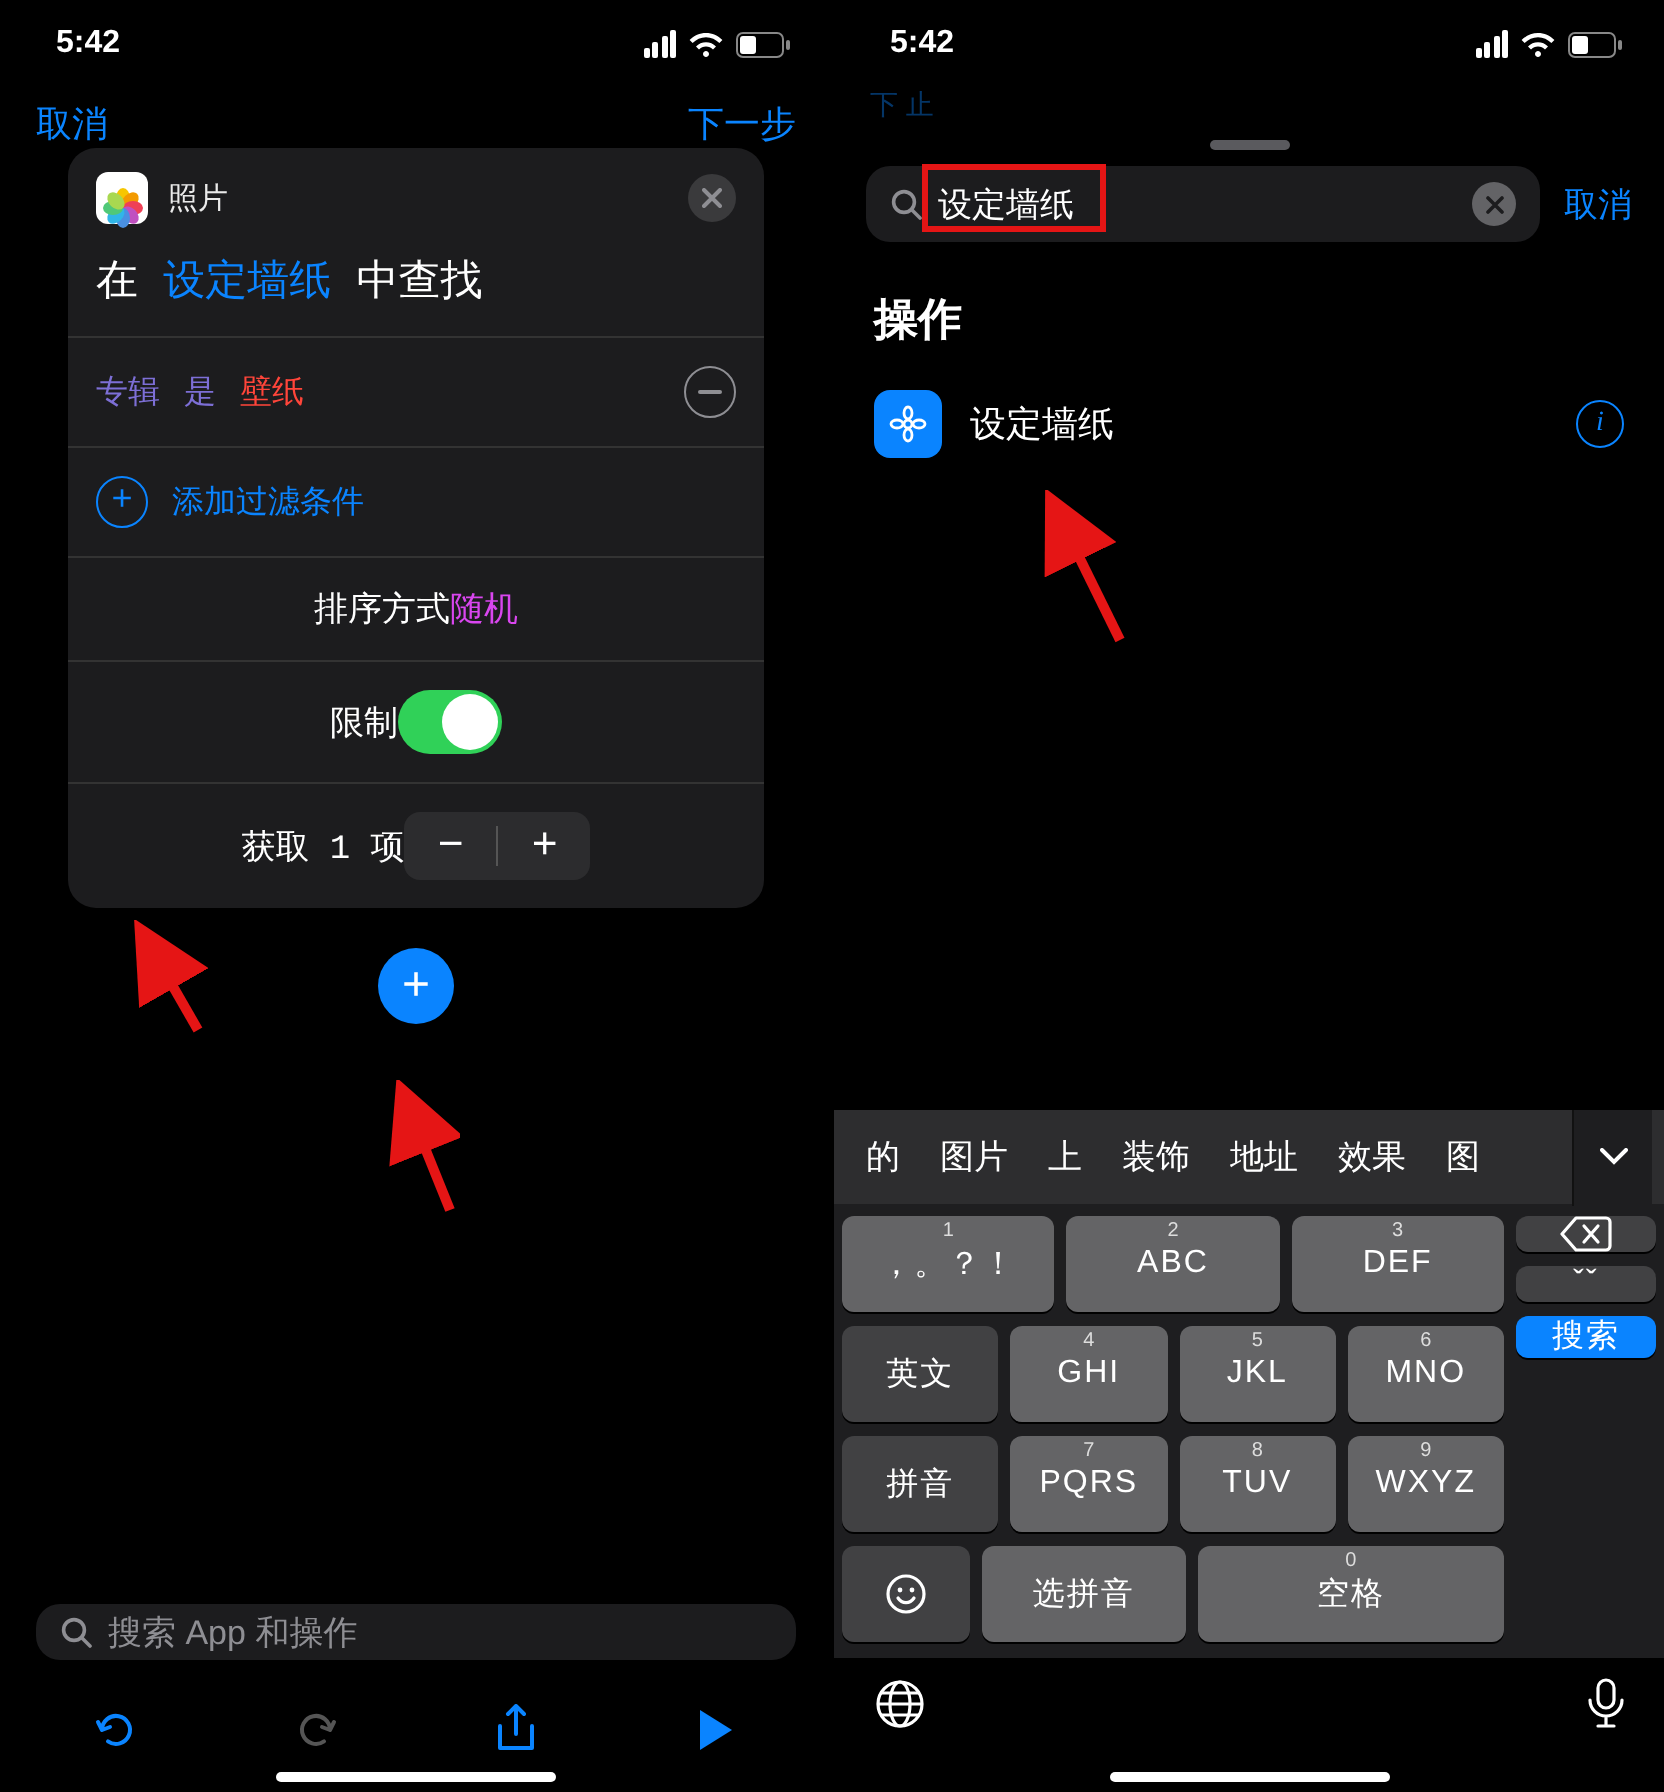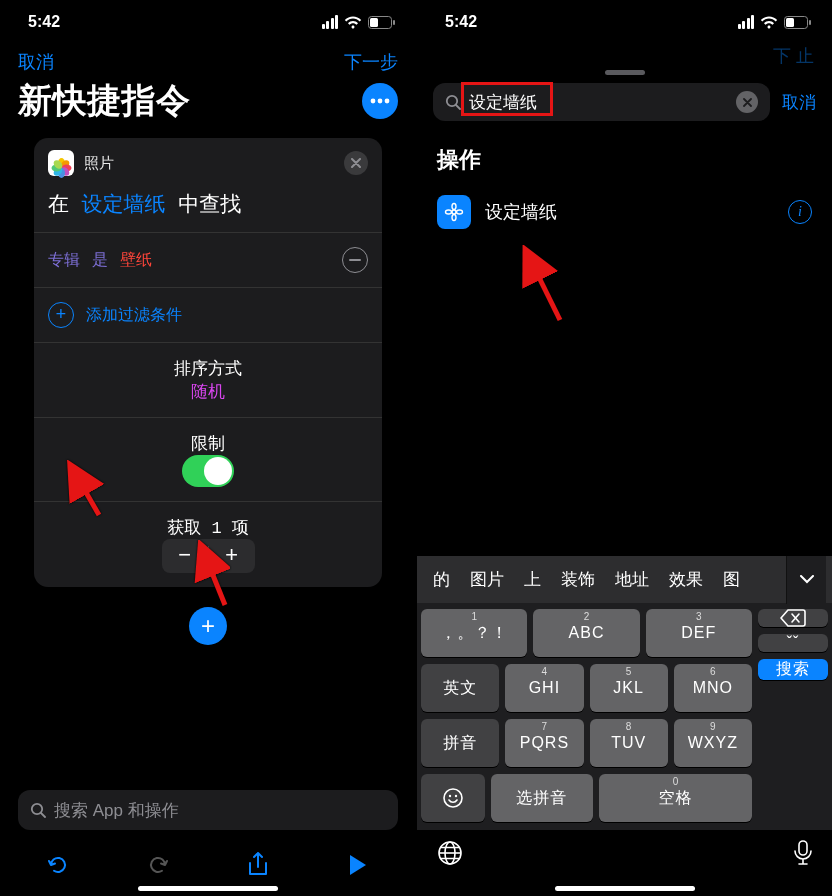--- a/index.html
+++ b/index.html
@@ -92,21 +92,21 @@
   }
   .addfilter{
     display:flex;align-items:center;gap:12px;padding:14px 14px;color:#0a84ff;font-size:16px;
   }
   .addfilter .plus{
     width:26px;height:26px;border-radius:13px;border:1.5px solid #0a84ff;
     display:flex;align-items:center;justify-content:center;color:#0a84ff;font-size:18px;
   }
   .row{
     display:flex;align-items:center;justify-content:center;
-    padding:14px 14px;font-size:17px;color:#fff;flex-direction:column;
+    padding:14px 14px;font-size:17px;color:#fff;
   }
   .row .val-blue{color:#d946ef}
   .toggle{
     width:52px;height:32px;border-radius:16px;background:#30d158;position:relative;
   }
   .toggle::after{content:"";position:absolute;right:2px;top:2px;width:28px;height:28px;border-radius:14px;background:#fff;}
   .stepper{
     display:flex;align-items:center;background:#2c2c2e;border-radius:8px;
     overflow:hidden;height:34px;
   }
@@ -117,21 +117,21 @@
   .big-add{
     margin:20px auto 0;width:38px;height:38px;border-radius:19px;background:#0a84ff;
     display:flex;align-items:center;justify-content:center;color:#fff;font-size:24px;font-weight:300;
   }
 
   
   .bottom-search{
     position:absolute;left:0;right:0;bottom:54px;padding:0 18px 12px 18px;
   }
   .search-field{
-    height:40px;background:#1c1c1e;border-radius:12px;display:flex;align-items:center;
+    height:28px;background:#1c1c1e;border-radius:12px;display:flex;align-items:center;
     gap:8px;padding:0 12px;color:#8e8e93;font-size:17px;
   }
   .tabbar{
     position:absolute;left:0;right:0;bottom:0;height:54px;background:#000;
     display:flex;align-items:center;justify-content:space-around;padding:0 8px 8px 8px;
   }
   .tabbar .tb{color:#0a84ff;width:44px;height:44px;display:flex;align-items:center;justify-content:center}
   .tabbar .tb.disabled{color:#555}
   .home-ind{
     position:absolute;bottom:5px;left:50%;transform:translateX(-50%);
@@ -228,30 +228,20 @@
       </span>
     </span>
   </div>
 
   <div class="nav">
     <span>取消</span>
     <span class="spacer"></span>
     <span>下一步</span>
   </div>
 
-  <div class="title-row">
-    <div class="big-title">新快捷指令</div>
-    <div class="menu-dot">
-      <svg width="20" height="6" viewBox="0 0 20 6">
-          <circle cx="3" cy="3" r="2.4" fill="#fff"></circle>
-          <circle cx="10" cy="3" r="2.4" fill="#fff"></circle>
-          <circle cx="17" cy="3" r="2.4" fill="#fff"></circle>
-        </svg>
-    </div>
-  </div>
 
   <div class="card">
     <div class="card-head">
       <div class="photos-icon">
         <div class="petal" style="background:#f6c600;transform:rotate(0deg)"></div>
         <div class="petal" style="background:#f39a00;transform:rotate(45deg)"></div>
         <div class="petal" style="background:#ef4056;transform:rotate(90deg)"></div>
         <div class="petal" style="background:#c050c0;transform:rotate(135deg)"></div>
         <div class="petal" style="background:#4a90e2;transform:rotate(180deg)"></div>
         <div class="petal" style="background:#30b6e8;transform:rotate(225deg)"></div>
@@ -383,21 +373,21 @@
       <span class="battery">
         <svg width="28" height="13" viewBox="0 0 28 13">
             <rect x="0.5" y="0.5" width="23" height="12" rx="3" fill="none" stroke="#888"></rect>
             <rect x="2" y="2" width="8" height="9" rx="1.5" fill="#fff"></rect>
             <rect x="25" y="4" width="2" height="5" rx="1" fill="#888"></rect>
           </svg>
       </span>
     </span>
   </div>
 
-  <div style="height:20px;display:flex;justify-content:flex-end;padding:0 18px;color:#0a84ff;font-size:18px;overflow:hidden">
+  <div style="height:20px;display:flex;justify-content:flex-start;padding:0 18px;color:#0a84ff;font-size:14px;overflow:hidden">
     <span style="opacity:.4">下 止</span>
   </div>
   <div class="sheet-grabber"></div>
 
   <div class="search-top">
     <div class="search-field">
       <svg width="16" height="16" viewBox="0 0 16 16">
           <circle cx="7" cy="7" r="5.2" stroke="#8e8e93" stroke-width="1.8" fill="none"></circle>
           <line x1="11" y1="11" x2="15" y2="15" stroke="#8e8e93" stroke-width="1.8" stroke-linecap="round"></line>
         </svg>

